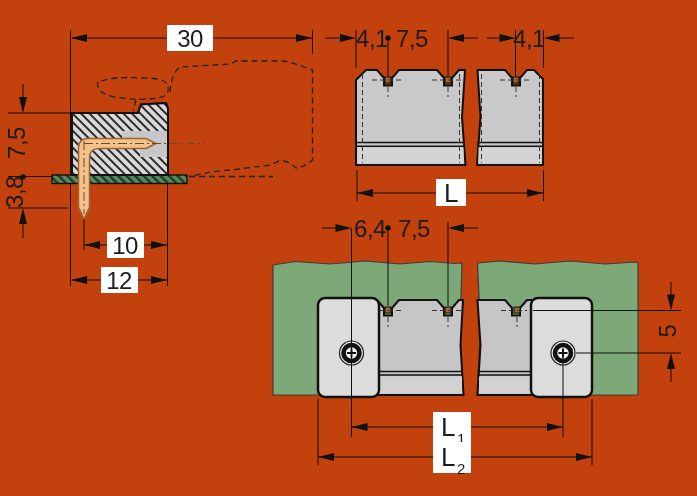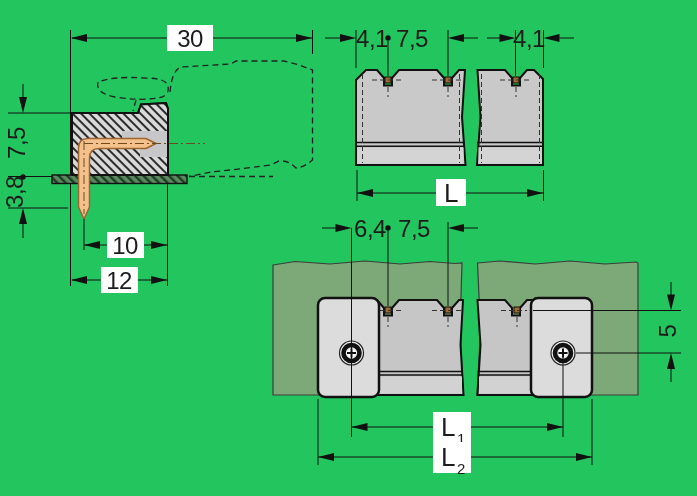--- a/index.html
+++ b/index.html
@@ -1,16 +1,16 @@
 <!DOCTYPE html>
 <html><head>
 <meta charset="utf-8">
 <style>
   html,body{margin:0;padding:0;background:#ffffff;}
-  #stage{position:relative;width:697px;height:496px;background:#22c55e;overflow:hidden;
+  #stage{position:relative;width:697px;height:496px;background:#c2410c;overflow:hidden;
          font-family:"Liberation Sans", sans-serif;}
   svg{display:block}
   text{fill:#1c1c1c;font-family:"Liberation Sans", sans-serif;letter-spacing:-0.5px;}
   .dim{font-size:24px;}
   .dimL{font-size:26px;}
   .sub{font-size:15px;}
   .thin{stroke:#111;stroke-width:1;fill:none;}
   .med{stroke:#111;stroke-width:1.4;fill:none;}
   .arr{fill:#111;stroke:none;}
   .dash{stroke:#222;stroke-width:1.3;fill:none;stroke-dasharray:6 4;}

